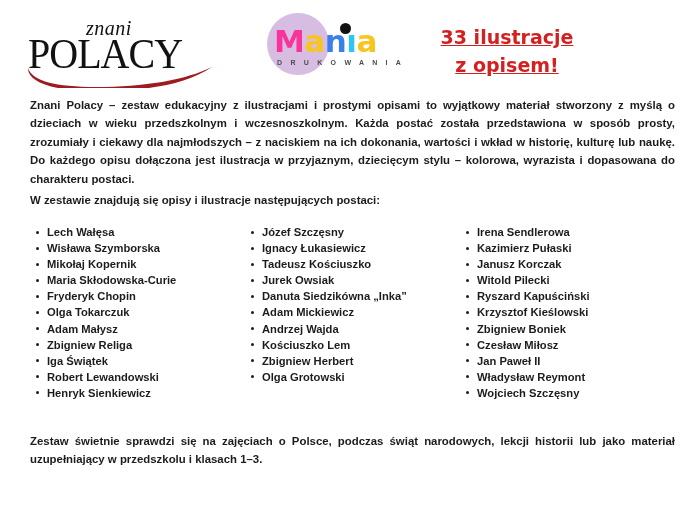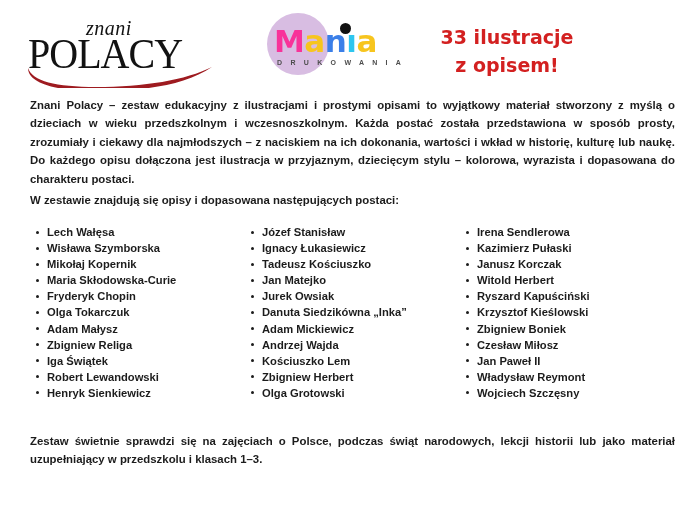--- a/index.html
+++ b/index.html
@@ -119,21 +119,21 @@
     left: 412px;
     top: 24px;
     width: 190px;
     text-align: center;
     color: #d32020;
     font-family: "DejaVu Sans", sans-serif;
     font-size: 19px;
     font-weight: bold;
     line-height: 1.45;
   }
-  .promo div { white-space: nowrap; }
+  .promo div { white-space: nowrap; text-decoration: underline; }
 
   
   .intro {
     position: absolute;
     left: 30px;
     top: 96px;
     width: 645px;
     font-size: 11.4px;
     font-weight: bold;
     line-height: 1.62;
@@ -223,59 +223,58 @@
   </div>
 
   <div class="promo" style="color: rgb(211, 32, 32);">
     <div>33 ilustracje</div>
     <div>z opisem!</div>
   </div>
 </div>
 
 <div class="intro">Znani Polacy – zestaw edukacyjny z ilustracjami i prostymi opisami to wyjątkowy materiał stworzony z myślą o dzieciach w wieku przedszkolnym i wczesnoszkolnym. Każda postać została przedstawiona w sposób prosty, zrozumiały i ciekawy dla najmłodszych – z naciskiem na ich dokonania, wartości i wkład w historię, kulturę lub naukę. Do każdego opisu dołączona jest ilustracja w przyjaznym, dziecięcym stylu – kolorowa, wyrazista i dopasowana do charakteru postaci.</div>
 
-<div class="lead">W zestawie znajdują się opisy i dopasowana następujących postaci:</div>
+<div class="lead">W zestawie znajdują się opisy i ilustracje następujących postaci:</div>
 
 <div class="columns">
   <div class="name-col">
     <ul class="name-list">
         <li>Lech Wałęsa</li>
         <li>Wisława Szymborska</li>
         <li>Mikołaj Kopernik</li>
         <li>Maria Skłodowska-Curie</li>
         <li>Fryderyk Chopin</li>
         <li>Olga Tokarczuk</li>
         <li>Adam Małysz</li>
         <li>Zbigniew Religa</li>
         <li>Iga Świątek</li>
         <li>Robert Lewandowski</li>
         <li>Henryk Sienkiewicz</li>
       </ul>
   </div>
   <div class="name-col">
     <ul class="name-list">
-        <li>Józef Stanisław</li>
+        <li>Józef Szczęsny</li>
         <li>Ignacy Łukasiewicz</li>
         <li>Tadeusz Kościuszko</li>
-        <li>Jan Matejko</li>
         <li>Jurek Owsiak</li>
         <li>Danuta Siedzikówna „Inka”</li>
         <li>Adam Mickiewicz</li>
         <li>Andrzej Wajda</li>
         <li>Kościuszko Lem</li>
         <li>Zbigniew Herbert</li>
         <li>Olga Grotowski</li>
       </ul>
   </div>
   <div class="name-col">
     <ul class="name-list">
         <li>Irena Sendlerowa</li>
         <li>Kazimierz Pułaski</li>
         <li>Janusz Korczak</li>
-        <li>Witold Herbert</li>
+        <li>Witold Pilecki</li>
         <li>Ryszard Kapuściński</li>
         <li>Krzysztof Kieślowski</li>
         <li>Zbigniew Boniek</li>
         <li>Czesław Miłosz</li>
         <li>Jan Paweł II</li>
         <li>Władysław Reymont</li>
         <li>Wojciech Szczęsny</li>
       </ul>
   </div>
 </div>

